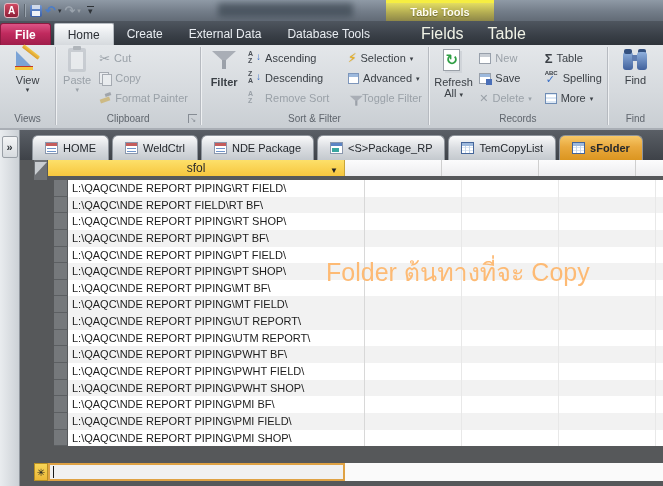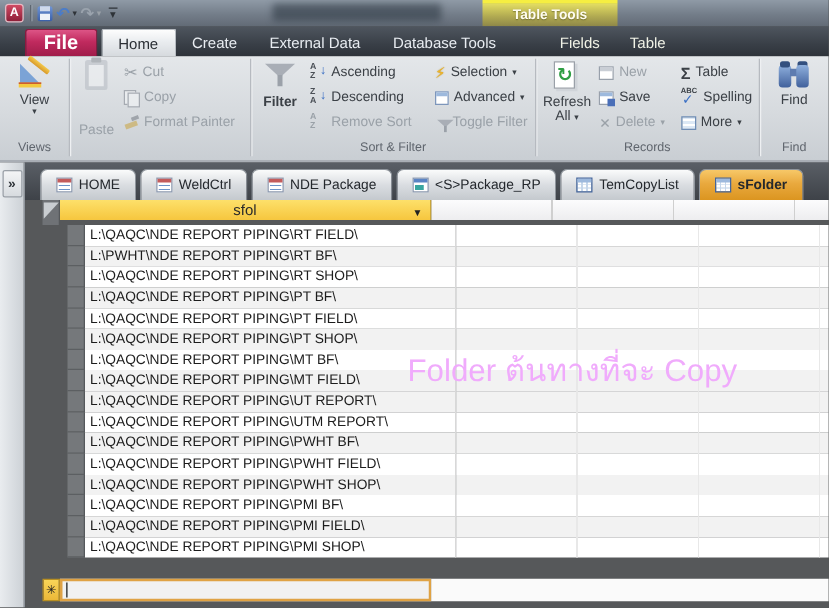--- a/index.html
+++ b/index.html
@@ -25,28 +25,28 @@
   .title-blur { position:absolute; left:218px; top:3px; width:135px; height:14px; border-radius:2px;
     background:rgba(42,52,64,0.55); filter:blur(3px); }
   .tt-badge { position:absolute; left:386px; top:0; width:108px; height:21px;
     background:linear-gradient(#e3dd62,#b2ab52 55%,#8e8748); border-top:3px solid #f6ee41;
     display:flex; align-items:center; justify-content:center; }
   .tt-badge span { color:#fffdf0; font-weight:bold; font-size:11px; text-shadow:0 1px 1px rgba(60,60,20,.5); }
 
   
   .tabrow { position:absolute; left:0; top:21px; width:663px; height:24px;
     background:linear-gradient(#4f565f,#393f47 60%,#2e333a); display:flex; align-items:flex-end; }
-  .file-tab { margin:0 3px 0 20px; height:22px; padding:0 14px; border-radius:3px 3px 0 0;
+  .file-tab { margin:0 3px 0 0; height:22px; padding:0 14px; border-radius:3px 3px 0 0;
     background:linear-gradient(#dd5486,#c02a5e 45%,#a01d4a); border:1px solid #8c1a40; border-bottom:none;
-    color:#fff; font-weight:bold; font-size:16px; display:flex; align-items:center; }
+    color:#fff; font-weight:bold; font-size:12px; display:flex; align-items:center; }
   .rtab { height:22px; padding:0 13px; font-size:12px; color:#e9edf2; display:flex; align-items:center; }
   .rtab.active { background:linear-gradient(#fdfdfd,#e9ecef 45%,#d6dade); color:#2b2f35;
     border:1px solid #b7bcc2; border-bottom:none; border-radius:2px 2px 0 0; }
   .ctx-spacer { width:26px; }
-  .ctx-tab { height:22px; padding:0 12px; font-size:12px; color:#f0f2e6; display:flex; align-items:center; }
+  .ctx-tab { height:22px; padding:0 12px; font-size:16px; color:#f0f2e6; display:flex; align-items:center; }
 
   
   .ribbon { position:absolute; left:0; top:45px; width:663px; height:85px;
     background:linear-gradient(#e4e7ea,#d6dade 55%,#c9ced3); border-bottom:2px solid #a9aeb5; display:flex; }
   .rgroup { display:flex; flex-direction:column; height:100%; position:relative; }
   .gsep { width:1px; background:#b6bac0; box-shadow:1px 0 0 #eef0f2; height:78px; margin-top:2px; }
   .gbody { flex:1; display:flex; padding:3px 2px 0 2px; }
   .glabel { height:15px; font-size:10px; color:#5f656d; text-align:center; position:relative; }
   .launcher { position:absolute; right:3px; top:1px; width:9px; height:9px; border-left:1px solid #868c94;
     border-top:1px solid #868c94; font-size:7px; color:#868c94; line-height:9px; text-align:center; }
@@ -211,21 +211,21 @@
         <span class="dd">▾</span>
       </div>
     </div>
     <div class="glabel">Views</div>
   </div>
 
   <div class="gsep"></div>
 
   <div class="rgroup" style="width:146px;">
     <div class="gbody">
-      <div class="bigbtn dim" style="width:38px;gap:24px;">
+      <div class="bigbtn dim" style="width:38px;">
         <div class="paste-ic"></div>
         <span class="blabel">Paste</span>
         <span class="dd">▾</span>
       </div>
       <div class="smallcol">
         <div class="sitem dim">
           <span class="cut-ic">✂</span>
           <span>Cut</span>
         </div>
         <div class="sitem dim">
@@ -402,21 +402,21 @@
     <div class="hdr-rest"></div>
   </div>
   <div class="rows">
       <div class="drow">
         <div class="rsel"></div>
         <div class="dcell">L:\QAQC\NDE REPORT PIPING\RT FIELD\</div>
         <div class="drest"></div>
       </div>
       <div class="drow alt">
         <div class="rsel"></div>
-        <div class="dcell">L:\PWHT\NDE REPORT PIPING\RT BF\</div>
+        <div class="dcell">L:\QAQC\NDE REPORT FIELD\RT BF\</div>
         <div class="drest"></div>
       </div>
       <div class="drow">
         <div class="rsel"></div>
         <div class="dcell">L:\QAQC\NDE REPORT PIPING\RT SHOP\</div>
         <div class="drest"></div>
       </div>
       <div class="drow alt">
         <div class="rsel"></div>
         <div class="dcell">L:\QAQC\NDE REPORT PIPING\PT BF\</div>
@@ -485,13 +485,13 @@
     </div>
   <div class="newrow">
     <div class="newsel">✳</div>
     <div class="newcell">
         <div class="caret"></div>
       </div>
     <div class="newrest"></div>
   </div>
 </div>
 
-<div class="annotation" style="color: #f0abfc; margin-top: 25px;">Folder ต้นทางที่จะ Copy</div>
+<div class="annotation" style="color: #fdba74;">Folder ต้นทางที่จะ Copy</div>
 
 </body></html>

